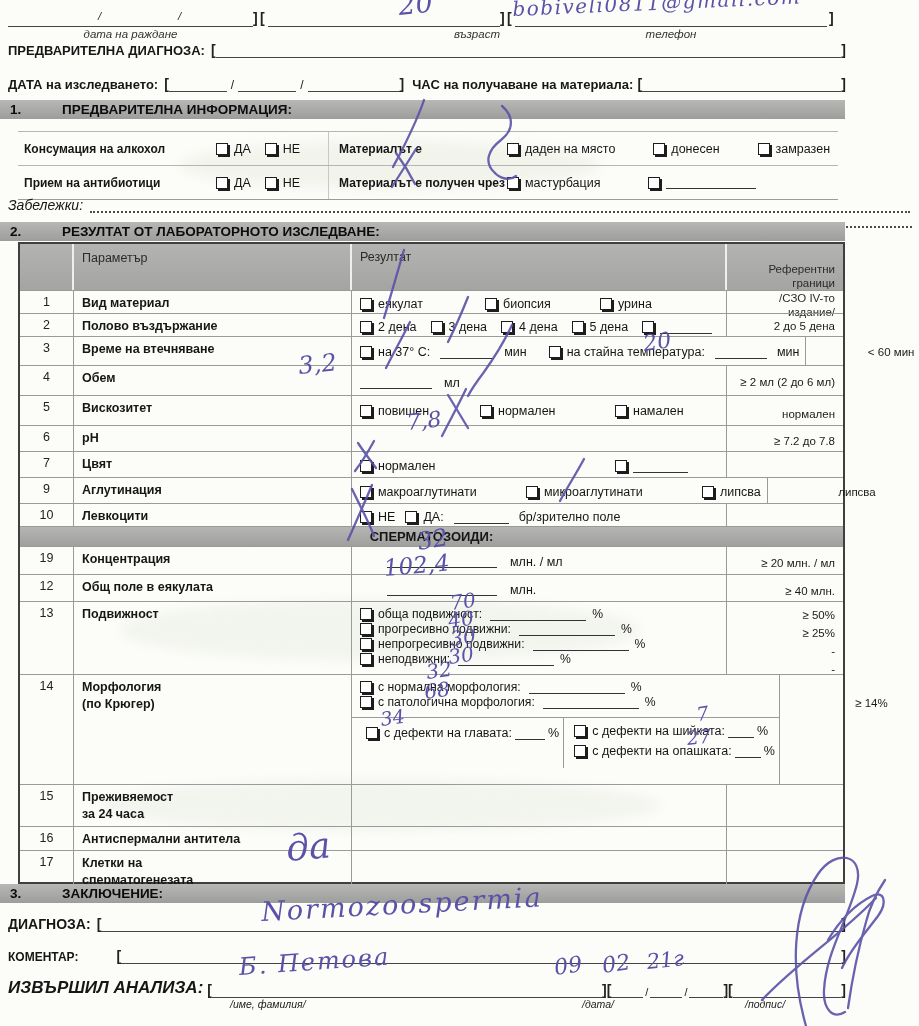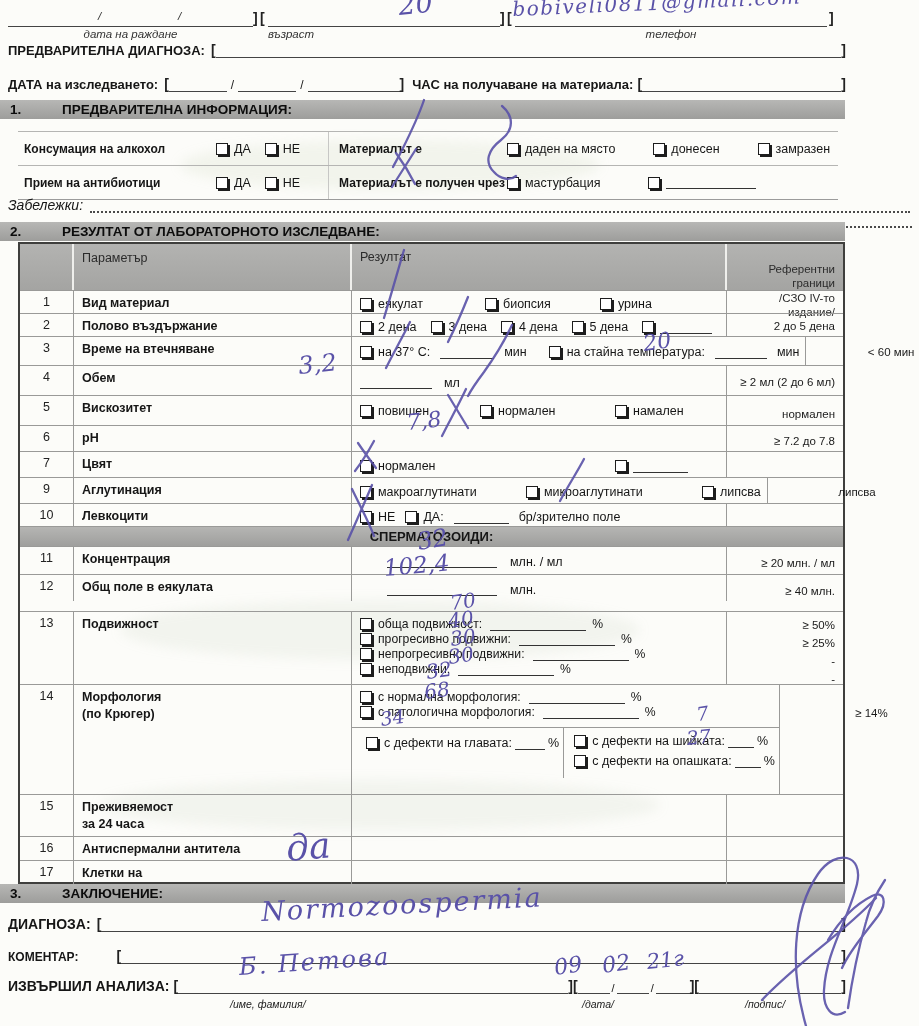--- a/index.html
+++ b/index.html
@@ -80,21 +80,21 @@
     <div style="border-bottom:1.4px solid #444;height:12px;position:relative;">
       <span class="it" style="position:absolute;left:90px;top:-4px;">/</span>
       <span class="it" style="position:absolute;left:170px;top:-4px;">/</span>
     </div>
     <div class="it" style="text-align:center;margin-top:1px;">дата на раждане</div>
   </div>
   <span class="br abs" style="left:253px;top:10px;">]</span>
   <span class="br abs" style="left:260px;top:10px;">[</span>
   <div class="abs" style="left:268px;top:14px;width:232px;">
     <div style="border-bottom:1.4px solid #444;height:12px;"></div>
-    <div class="it" style="text-align:left;margin-top:1px;">възраст</div>
+    <div class="it" style="text-align:right;margin-top:1px;">възраст</div>
   </div>
   <span class="br abs" style="left:500px;top:10px;">]</span>
   <span class="br abs" style="left:507px;top:10px;">[</span>
   <div class="abs" style="left:515px;top:14px;width:312px;">
     <div style="border-bottom:1.4px solid #444;height:12px;"></div>
     <div class="it" style="text-align:center;margin-top:1px;">телефон</div>
   </div>
   <span class="br abs" style="left:829px;top:10px;">]</span>
 
   <div class="abs" style="left:8px;top:42px;display:flex;align-items:flex-end;width:838px;">
@@ -372,40 +372,40 @@
       </span>
         </span>
       <span class="c-ref"></span>
     </div>
 
     <div class="sperm rrow">
       <span>СПЕРМАТОЗОИДИ:</span>
     </div>
 
     <div class="rrow" style="height:28px;">
-      <span class="c-num">11</span>
+      <span class="c-num">19</span>
       <span class="c-param">Концентрация</span>
       <span class="c-result">
         <span class="slot" style="position:absolute;left:35px;top:20px;width:110px;"></span>
         <span style="position:absolute;left:158px;top:8px;font-size:12.5px;">млн. / мл</span>
       </span>
       <span class="c-ref" style="padding-top:10px;">≥ 20 млн. / мл</span>
     </div>
 
     <div class="rrow" style="height:27px;">
       <span class="c-num">12</span>
       <span class="c-param">Общ поле в еякулата</span>
       <span class="c-result">
         <span class="slot" style="position:absolute;left:35px;top:20px;width:110px;"></span>
         <span style="position:absolute;left:158px;top:8px;font-size:12.5px;">млн.</span>
       </span>
       <span class="c-ref" style="padding-top:10px;">≥ 40 млн.</span>
     </div>
 
-    <div class="rrow" style="height:73px;margin-top:10px;">
+    <div class="rrow" style="height:73px;">
       <span class="c-num">13</span>
       <span class="c-param">Подвижност</span>
       <span class="c-result" style="padding-right:70px;">
         <span class="mline">
             <span class="cb"></span>
             <span>обща подвижност:</span>
             <span class="slot"></span>
             <span class="pct">%</span>
           </span>
         <span class="mline">
@@ -523,21 +523,21 @@
   </div>
 
   <div class="abs" style="left:8px;top:948px;display:flex;align-items:flex-end;width:838px;">
     <span class="lbl-sm">КОМЕНТАР:</span>
     <span class="br" style="margin-left:38px;">[</span>
     <span class="fline" style="flex:1;height:15px;"></span>
     <span class="br">]</span>
   </div>
 
   <div class="abs" style="left:8px;top:978px;display:flex;align-items:flex-end;width:838px;">
-    <span class="lbl-sm" style="font-size:14px;">ИЗВЪРШИЛ АНАЛИЗА:</span>
+    <span class="lbl-sm" style="font-size:17px;font-style:italic;">ИЗВЪРШИЛ АНАЛИЗА:</span>
     <span class="br" style="margin-left:4px;">[</span>
     <span class="fline" style="width:390px;height:15px;"></span>
     <span class="br">]</span>
     <span class="br">[</span>
     <span class="seg" style="width:32px;height:15px;"></span>
     <span style="font-size:11px;margin:0 2px;">/</span>
     <span class="seg" style="width:32px;height:15px;"></span>
     <span style="font-size:11px;margin:0 2px;">/</span>
     <span class="seg" style="width:34px;height:15px;"></span>
     <span class="br">]</span>

